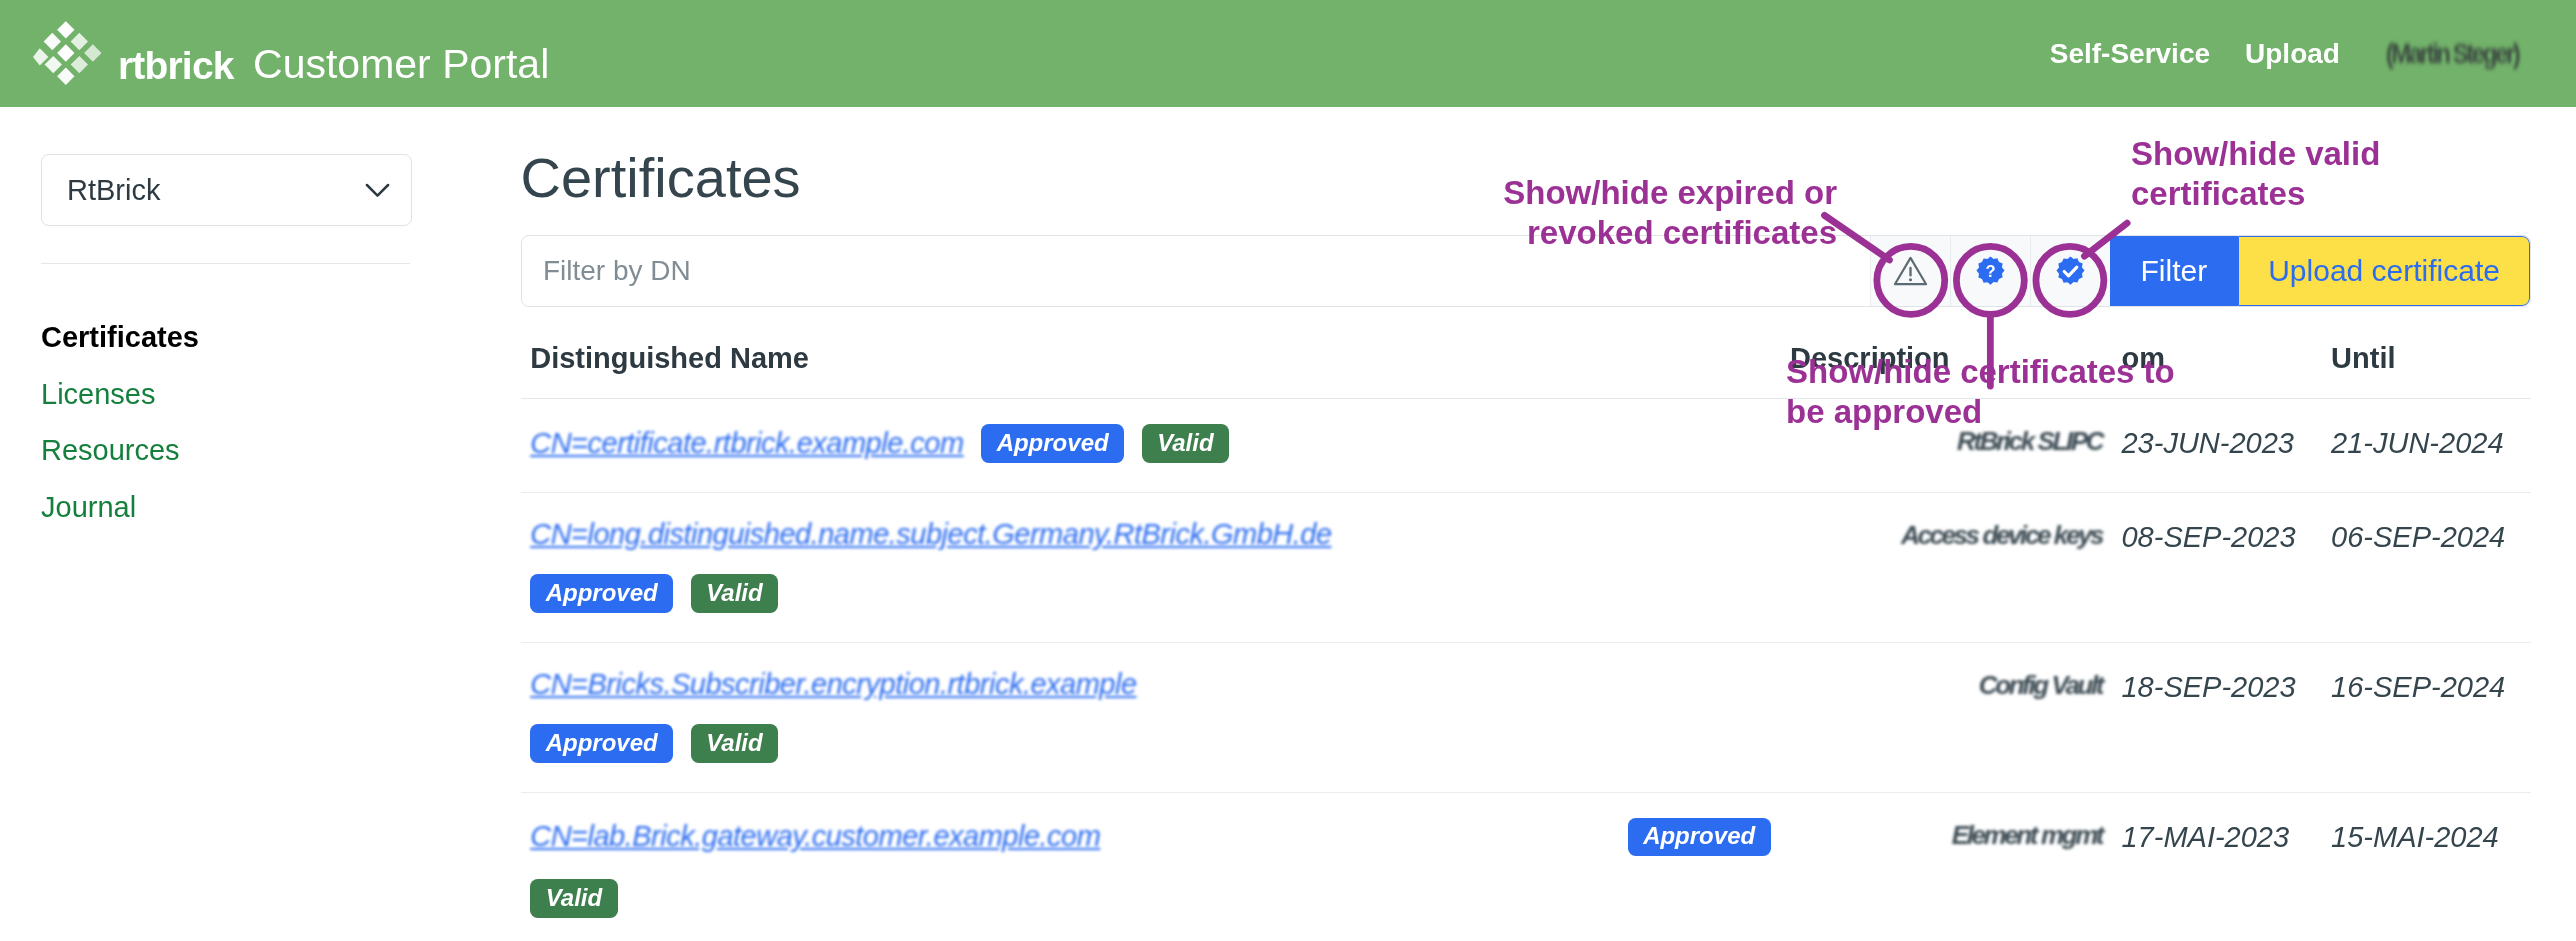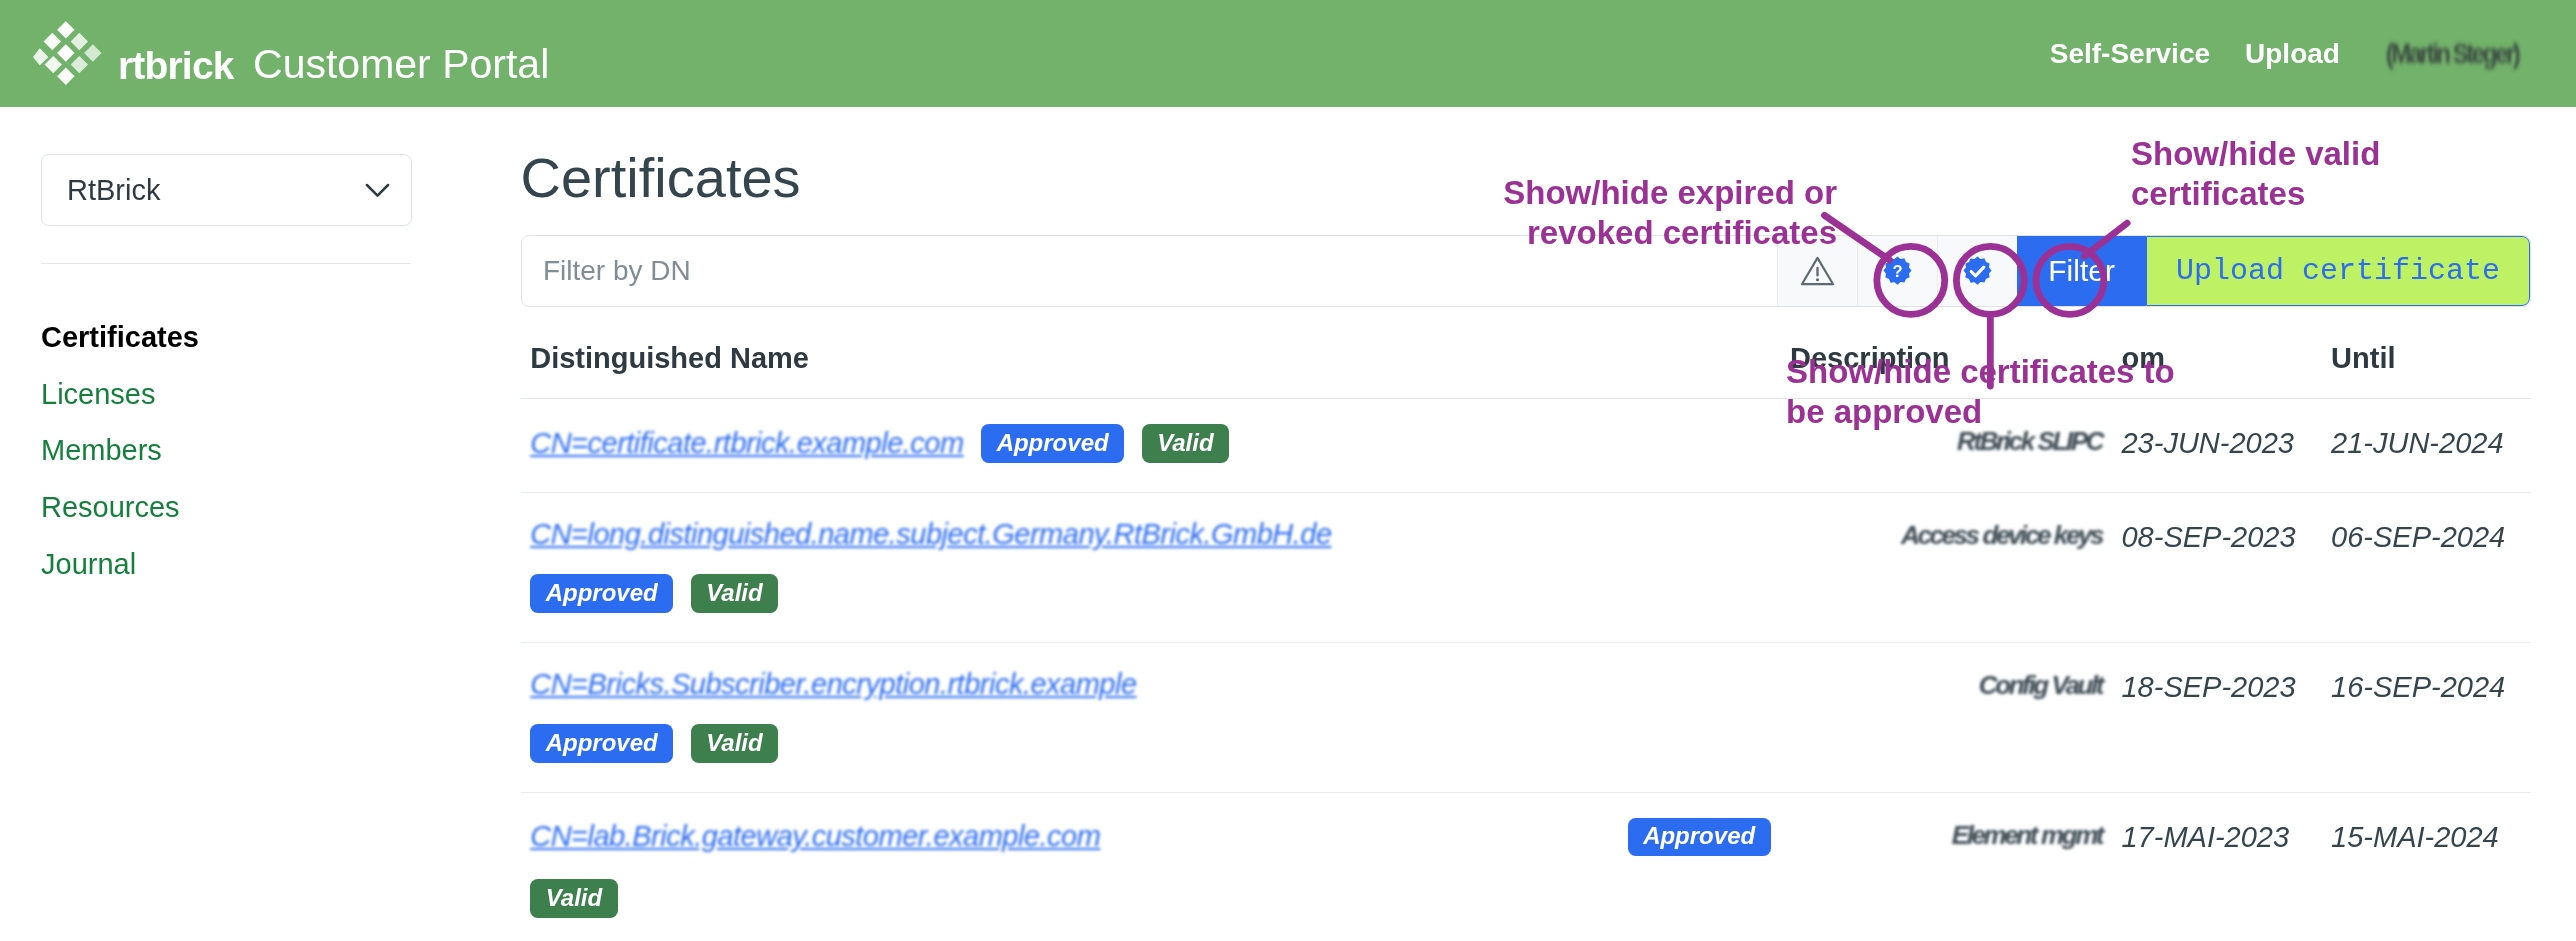--- a/index.html
+++ b/index.html
@@ -106,26 +106,26 @@
     display: flex; align-items: center; justify-content: center;
     cursor: pointer;
   }
   .btn-filter {
     flex: none; background: #2b6cf0; color: #ffffff;
     font-size: 30px; display: flex; align-items: center;
     padding: 0 31px; cursor: pointer; border: 0;
     font-family: "Liberation Sans", sans-serif;
   }
   .btn-upload {
-    flex: none; background: #bef264; color: #2b6cf0;
+    flex: none; background: #fde047; color: #2b6cf0;
     font-size: 30px; display: flex; align-items: center;
     padding: 0 29px; cursor: pointer;
     border: 1px solid #2b6cf0;
     border-top-right-radius: 7.8px; border-bottom-right-radius: 7.8px;
-    font-family: Liberation Mono, monospace;
+    font-family: Liberation Sans, sans-serif;
   }
 
   
   table.certs { width: 100%; border-collapse: collapse; margin-top: 13.6px; }
   table.certs th {
     text-align: left; font-size: 29px; color: #2e3a42; font-weight: 700;
     padding: 21.4px 9.7px 23px 9.7px; border-bottom: 1.9px solid #e4e8ea;
     vertical-align: bottom;
   }
   table.certs td {
@@ -206,21 +206,20 @@
   <div class="org-select">
     <span class="org-select-label">RtBrick</span>
     <svg class="chev" viewBox="0 0 26 15">
       <polyline points="2,2 13,13 24,2" fill="none" stroke="#2e3a42" stroke-width="2.6" stroke-linecap="round" stroke-linejoin="round"></polyline>
     </svg>
   </div>
   <div class="sidebar-divider"></div>
   <nav class="nav">
     <a class="nav-item active">Certificates</a>
     <a class="nav-item">Licenses</a>
-    <a class="nav-item">Members</a>
     <a class="nav-item">Resources</a>
     <a class="nav-item">Journal</a>
   </nav>
 </div>
 
 <div class="main">
   <h1 class="page-title">Certificates</h1>
 
   <div class="filter-bar">
     <input class="filter-input" type="text" placeholder="Filter by DN" style="">

